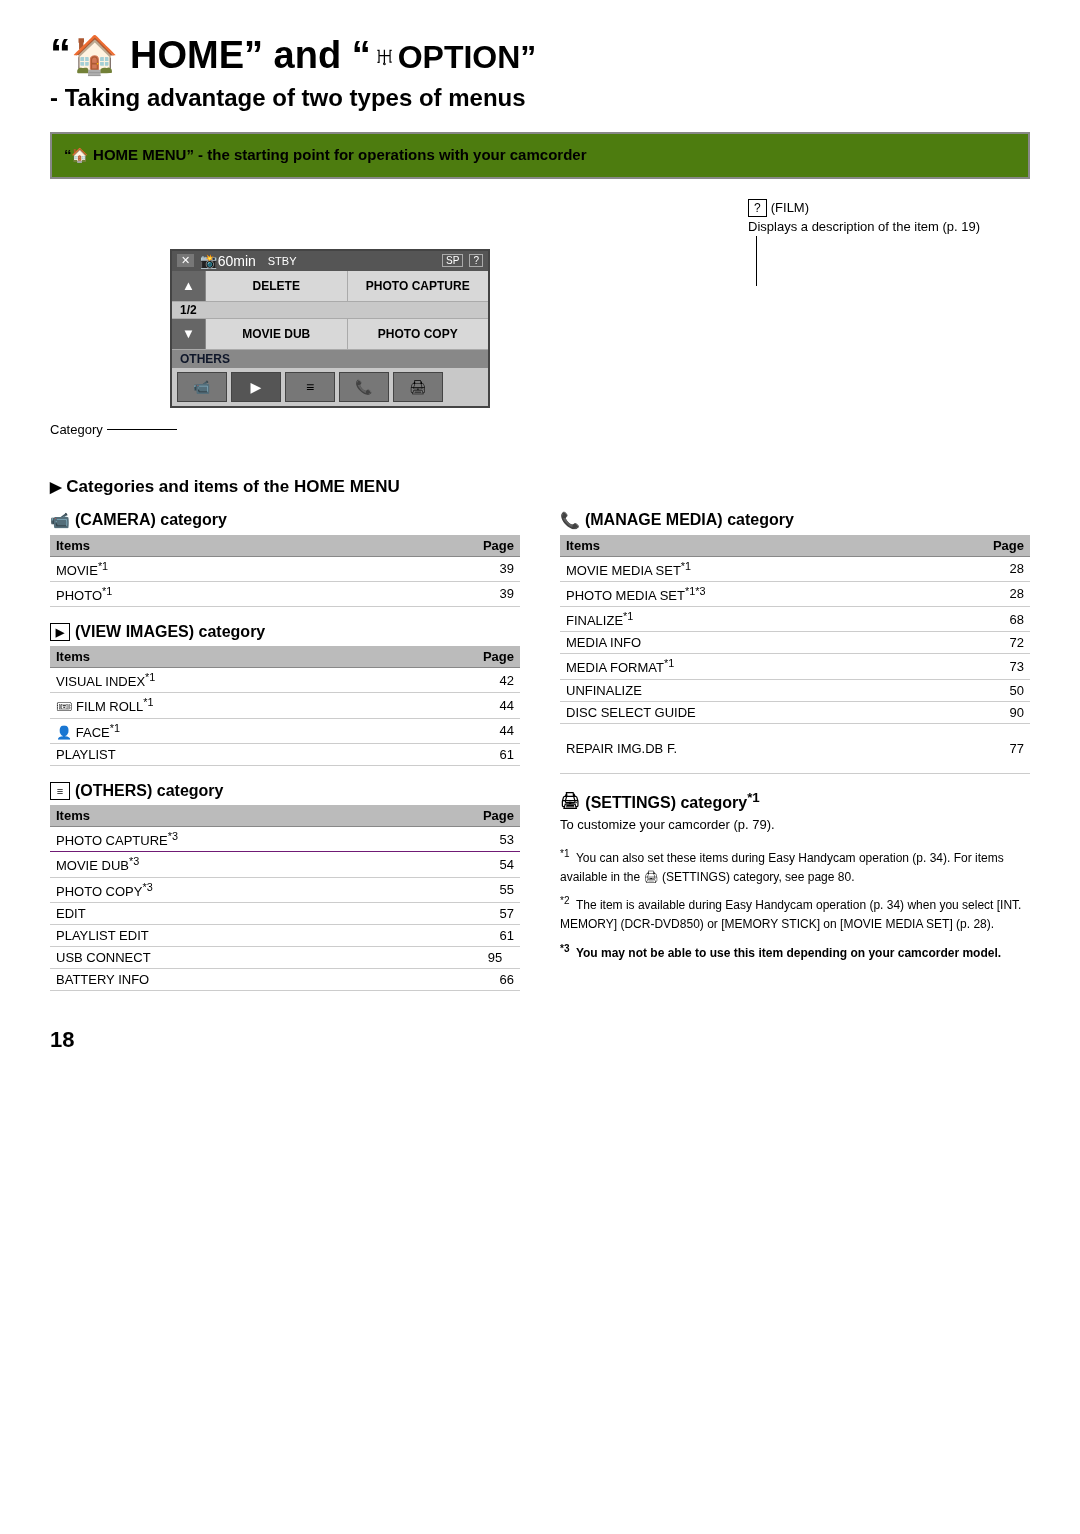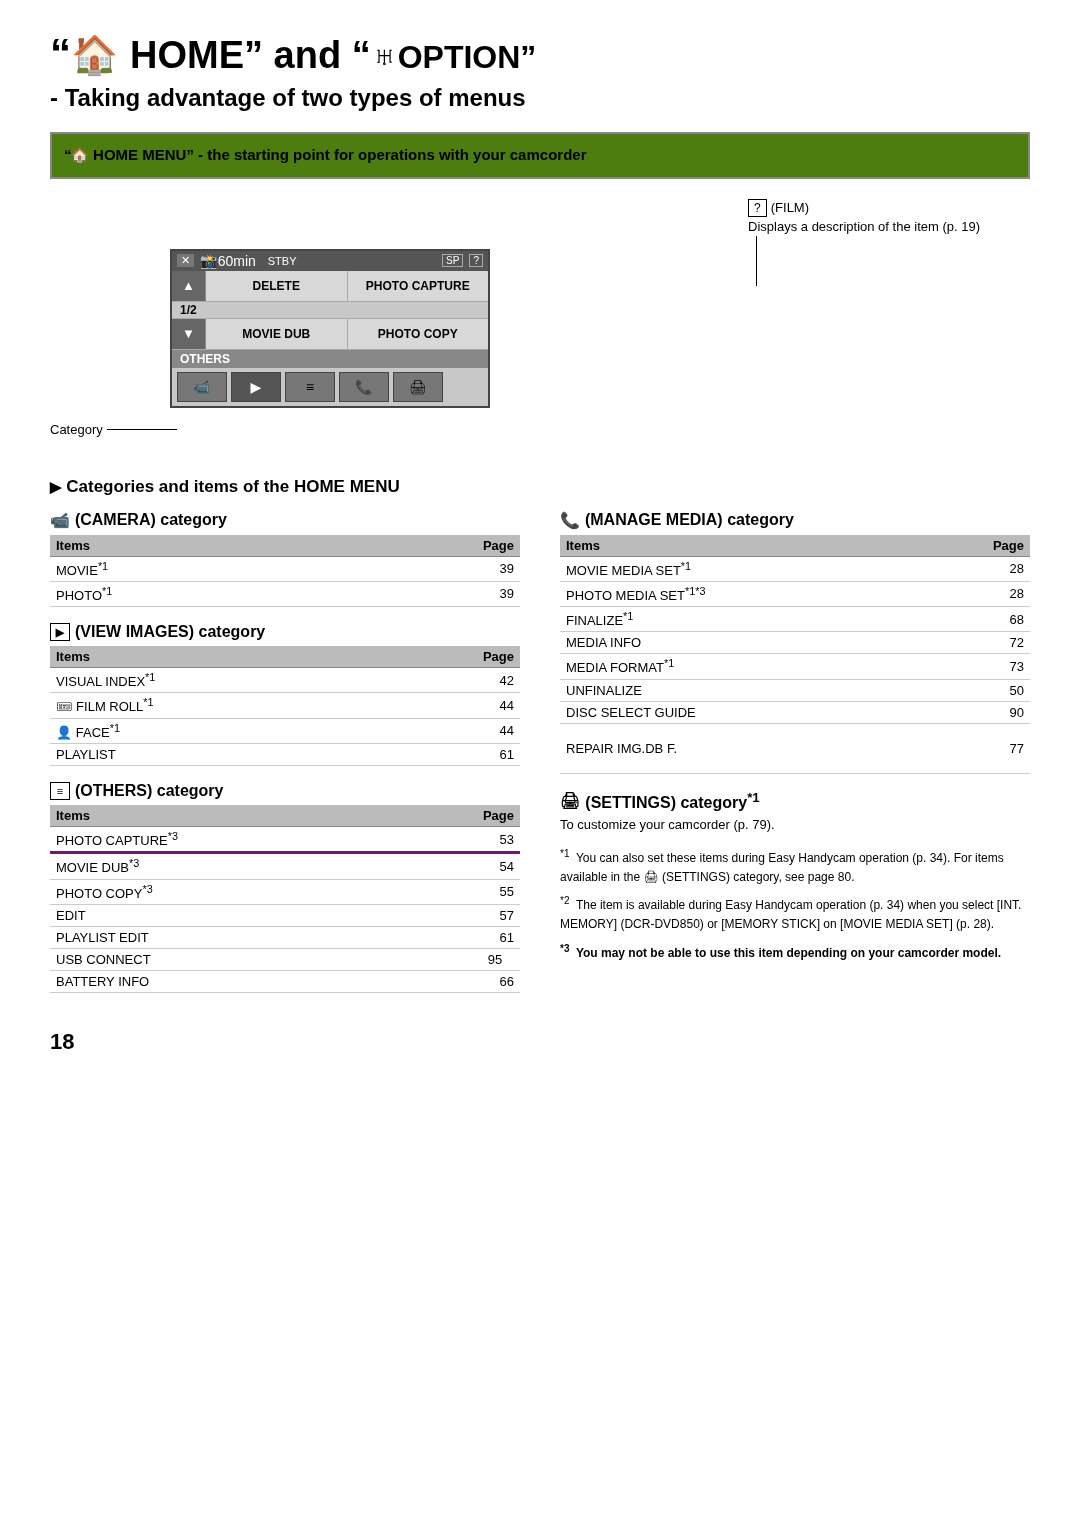--- a/index.html
+++ b/index.html
@@ -58,21 +58,21 @@
     <div style="padding:1px 8px; background:#c8c8c8; font-size:12px; font-weight:bold; border-bottom:1px solid #aaa;">1/2</div>
 
     <div style="display:flex; border-bottom:1px solid #aaa;">
       <div style="width:34px; background:#666; color:#fff; display:flex; align-items:center; justify-content:center; font-size:13px; border-right:1px solid #888; cursor:pointer;">▼</div>
       <div style="flex:1; display:flex;">
         <div style="flex:1; padding:8px 4px; text-align:center; font-size:12px; font-weight:bold; border-right:1px solid #aaa; background:#d8d8d8; cursor:pointer;">MOVIE DUB</div>
         <div style="flex:1; padding:8px 4px; text-align:center; font-size:12px; font-weight:bold; background:#d8d8d8; cursor:pointer;">PHOTO COPY</div>
       </div>
     </div>
 
-    <div style="background:#888; color:#ffffff; font-size:12px; font-weight:bold; padding:2px 8px;">OTHERS</div>
+    <div style="background:#888; color:#0f172a; font-size:12px; font-weight:bold; padding:2px 8px;">OTHERS</div>
 
     <div style="display:flex; flex-direction:row; background:#c8c8c8; padding:4px 5px; gap:4px;">
       <div style="width:50px; height:30px; background:#777; border:1px solid #444; display:flex; align-items:center; justify-content:center; font-size:14px; cursor:pointer;">📹</div>
       <div style="width:50px; height:30px; background:#555; border:1px solid #444; display:flex; align-items:center; justify-content:center; font-size:14px; cursor:pointer; color:#fff;">▶</div>
       <div style="width:50px; height:30px; background:#777; border:1px solid #444; display:flex; align-items:center; justify-content:center; font-size:14px; cursor:pointer;">≡</div>
       <div style="width:50px; height:30px; background:#777; border:1px solid #444; display:flex; align-items:center; justify-content:center; font-size:14px; cursor:pointer;">📞</div>
       <div style="width:50px; height:30px; background:#777; border:1px solid #444; display:flex; align-items:center; justify-content:center; font-size:14px; cursor:pointer;">🖨</div>
     </div>
   </div>
 
@@ -160,21 +160,21 @@
         <span>(OTHERS) category</span>
       </div>
       <table style="width:100%; border-collapse:collapse; font-size:13px;">
         <thead>
           <tr style="background:#bbb;">
             <th style="text-align:left; padding:3px 6px; font-weight:bold; border-bottom:1px solid #888;">Items</th>
             <th style="text-align:right; padding:3px 6px; font-weight:bold; border-bottom:1px solid #888; width:50px;">Page</th>
           </tr>
         </thead>
         <tbody>
-          <tr style="border-bottom:3px solid #701a75;">
+          <tr style="border-bottom:1px solid #701a75;">
             <td style="padding:3px 6px;">PHOTO CAPTURE<sup>*3</sup></td>
             <td style="padding:3px 6px; text-align:right;">53</td>
           </tr>
           <tr style="border-bottom:1px solid #ccc;">
             <td style="padding:3px 6px;">MOVIE DUB<sup>*3</sup></td>
             <td style="padding:3px 6px; text-align:right;">54</td>
           </tr>
           <tr style="border-bottom:1px solid #ccc;">
             <td style="padding:3px 6px;">PHOTO COPY<sup>*3</sup></td>
             <td style="padding:3px 6px; text-align:right;">55</td>

